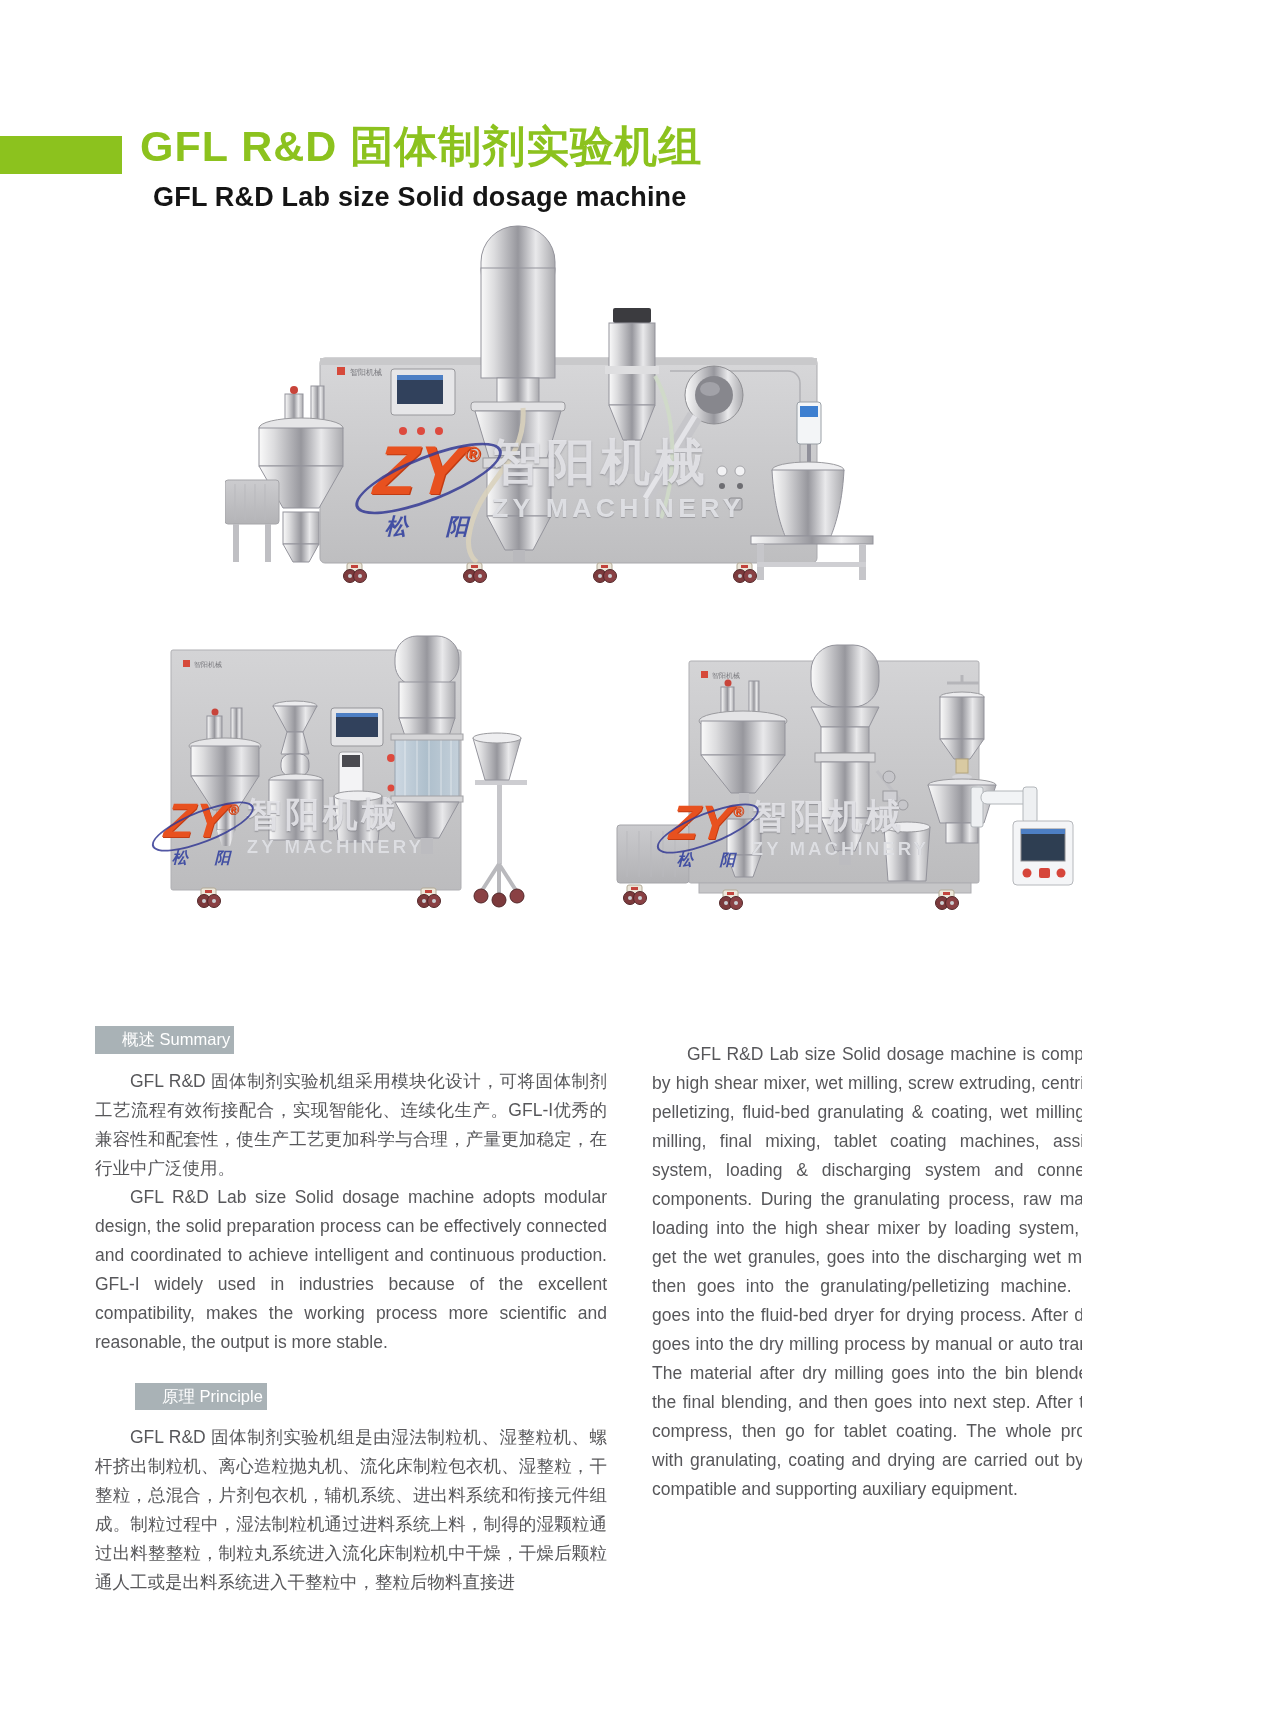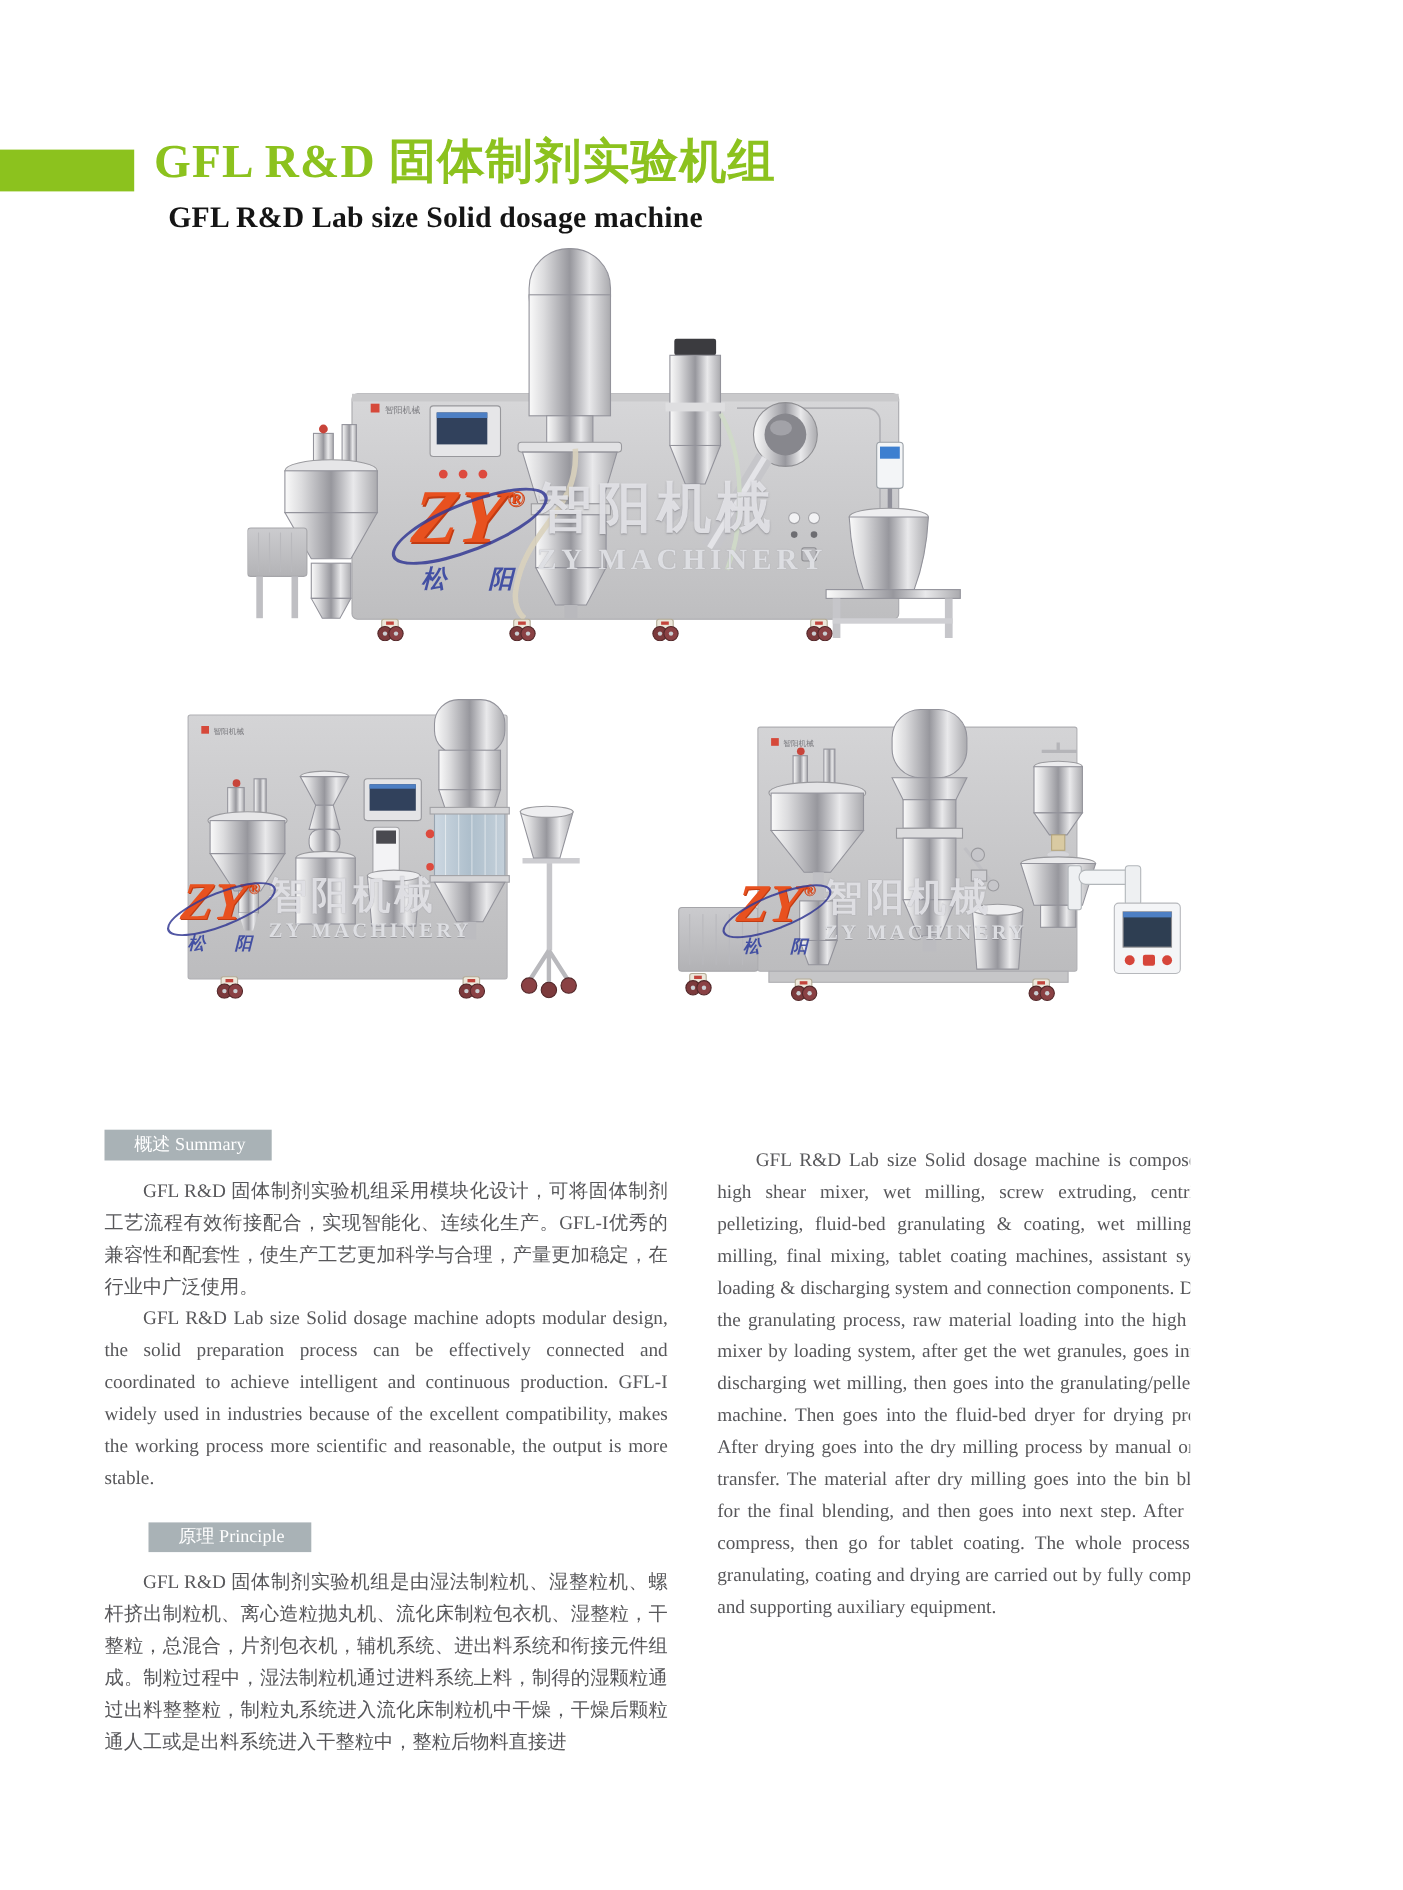--- a/index.html
+++ b/index.html
@@ -1,17 +1,17 @@
 <!DOCTYPE html>
 <html><head>
 <meta charset="utf-8">
 <style>
   html,body{margin:0;padding:0;background:#ffffff;}
   .page{position:relative;width:1082px;height:1718px;background:#ffffff;overflow:hidden;
-        font-family:Liberation Serif, serif;}
+        font-family:Liberation Sans, sans-serif;}
 
   
   .accent-bar{position:absolute;left:0;top:136px;width:122px;height:38px;background:#8cc21e;}
   .title-cn{position:absolute;left:140px;top:118px;margin:0;font-size:43px;font-weight:bold;
             color:#8cc21e;letter-spacing:1px;white-space:nowrap;}
   .title-en{position:absolute;left:141px;top:170px;margin:12px;font-size:27px;font-weight:bold;
             color:#151515;letter-spacing:0.2px;white-space:nowrap;}
 
   
   .photo{position:absolute;}
@@ -43,21 +43,21 @@
   .wm-c{left:55px;top:203px;font-size:10.5px;}
 
   
   .col{position:absolute;width:512px;font-size:17.5px;line-height:29px;color:#57575a;
        text-align:justify;}
   .col-left{left:95px;top:1025px;}
   .col-right{left:652px;top:1040px;width:470px;}
   .col p{margin:0;}
   .ind{text-indent:2em;}
   .badge{display:inline-block;background:#a9b2b6;color:#ffffff;font-size:16.5px;
-         line-height:1;padding:5px 24px 6px 27px;margin-bottom:13px;}
+         line-height:1;padding:5px 4px 6px 27px;margin-bottom:13px;}
   .badge-2{margin-top:26px;margin-left:40px;}
 </style>
 </head>
 <body>
 
 <div class="page">
 
   <div class="accent-bar"></div>
   <h1 class="title-cn">GFL R&amp;D 固体制剂实验机组</h1>
   <h2 class="title-en">GFL R&amp;D Lab size Solid dosage machine</h2>

